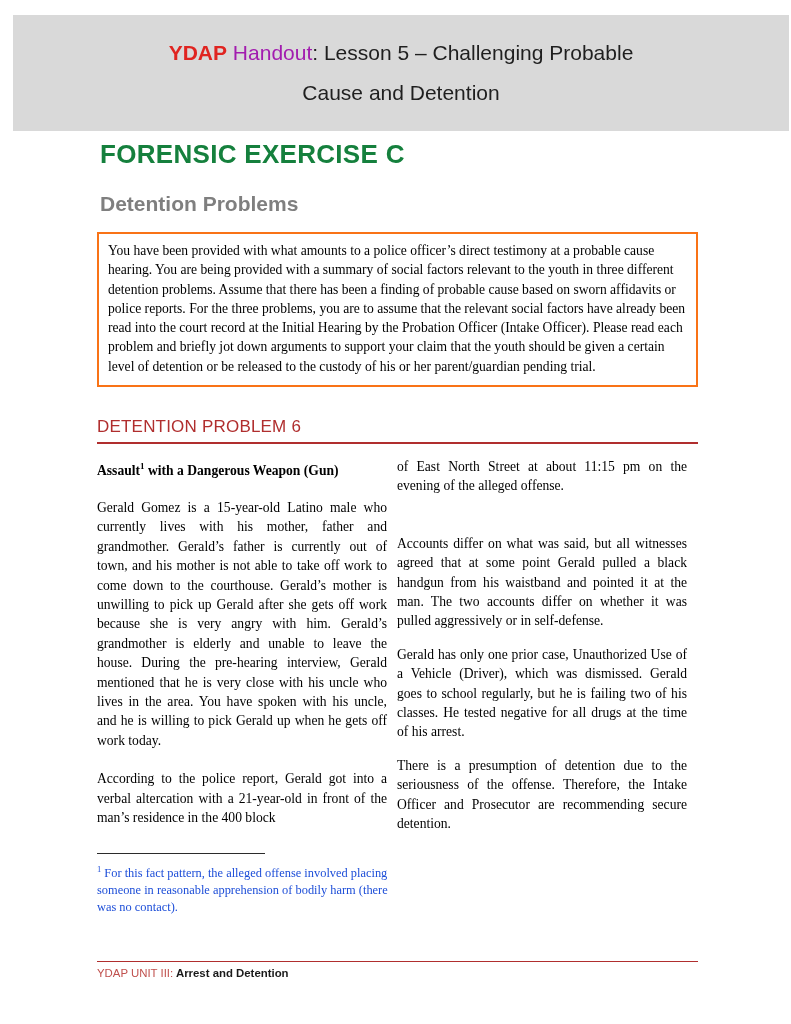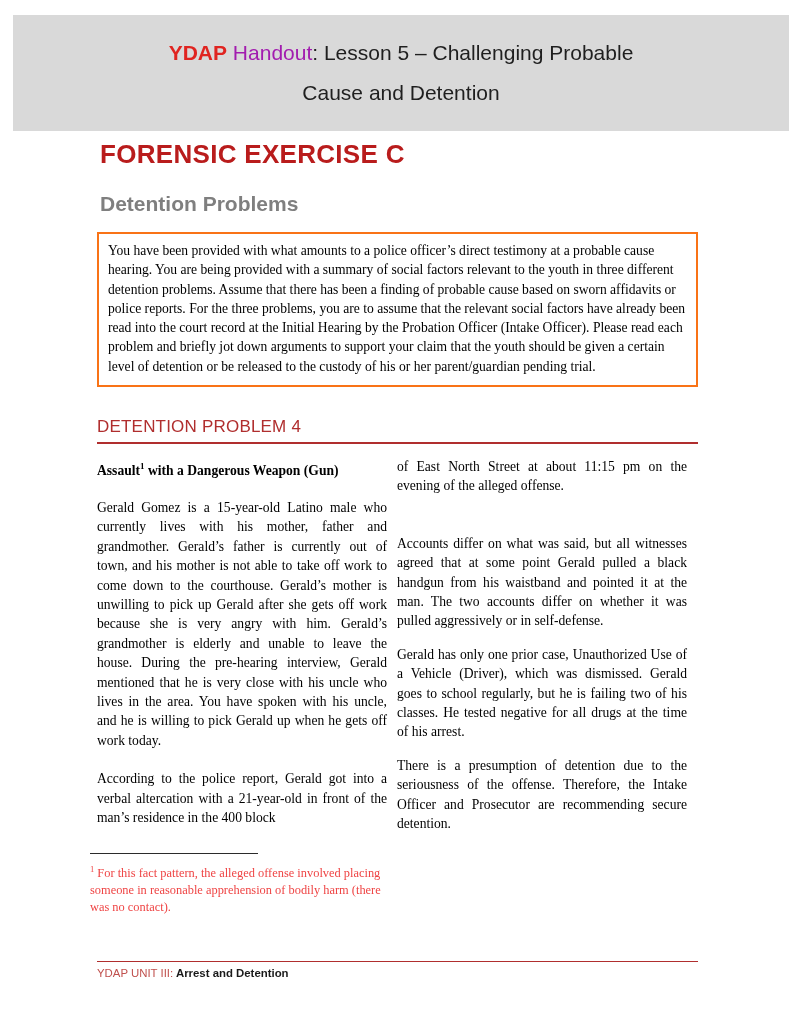--- a/index.html
+++ b/index.html
@@ -32,21 +32,21 @@
   }
   .band-title .brand { color: #e02420; font-weight: 700; }
   .band-title .muted { color: #a21caf; }
 
   
   .page-title {
     position: absolute;
     left: 100px; top: 139px;
     font-family: "Liberation Sans", sans-serif;
     font-size: 26px;
-    color: #b91c1c;
+    color: #15803d;
     letter-spacing: 0.3px;
   }
   .page-subtitle {
     position: absolute;
     left: 100px; top: 192px;
     font-family: "Liberation Sans", sans-serif;
     font-size: 21px;
     color: #7f7f7f;
   }
 
@@ -93,25 +93,25 @@
   .offense-title { font-weight: 700; margin-bottom: 18px; text-align: left; }
   .offense-title sup { font-size: 9px; }
   .col-left p.p1 { margin-bottom: 19px; }
   .col-right p.r1 { margin-bottom: 38px; }
   .col-right p.r2 { margin-bottom: 14px; }
   .col-right p.r3 { margin-bottom: 14px; }
 
   
   .footnote {
     position: absolute;
-    left: 90px; top: 853px;
+    left: 97px; top: 853px;
     width: 308px;
     font-size: 12.4px;
     line-height: 16.8px;
-    color: #ef4444;
+    color: #1d4ed8;
   }
   .footnote-rule {
     width: 168px;
     border-top: 1.5px solid #2b2b2b;
     margin-bottom: 7px;
   }
   .footnote sup { font-size: 8.5px; }
 
   
   .footer {
@@ -141,21 +141,21 @@
   </div>
 </header>
 
 <h1 class="page-title">FORENSIC EXERCISE C</h1>
 <h2 class="page-subtitle">Detention Problems</h2>
 
 <div class="intro-box">
   <p>You have been provided with what amounts to a police officer’s direct testimony at a probable cause hearing. You are being provided with a summary of social factors relevant to the youth in three different detention problems. Assume that there has been a finding of probable cause based on sworn affidavits or police reports. For the three problems, you are to assume that the relevant social factors have already been read into the court record at the Initial Hearing by the Probation Officer (Intake Officer). Please read each problem and briefly jot down arguments to support your claim that the youth should be given a certain level of detention or be released to the custody of his or her parent/guardian pending trial.</p>
 </div>
 
-<div class="problem-heading">DETENTION PROBLEM 4</div>
+<div class="problem-heading">DETENTION PROBLEM 6</div>
 
 <div class="columns">
   <div class="col col-left">
     <p class="offense-title"><span>Assault</span><sup>1</sup><span> with a Dangerous Weapon (Gun)</span></p>
     <p class="p1">Gerald Gomez is a 15-year-old Latino male who currently lives with his mother, father and grandmother. Gerald’s father is currently out of town, and his mother is not able to take off work to come down to the courthouse. Gerald’s mother is unwilling to pick up Gerald after she gets off work because she is very angry with him. Gerald’s grandmother is elderly and unable to leave the house. During the pre-hearing interview, Gerald mentioned that he is very close with his uncle who lives in the area. You have spoken with his uncle, and he is willing to pick Gerald up when he gets off work today.</p>
     <p class="p2">According to the police report, Gerald got into a verbal altercation with a 21-year-old in front of the man’s residence in the 400 block</p>
   </div>
   <div class="col col-right">
     <p class="r1">of East North Street at about 11:15 pm on the evening of the alleged offense.</p>
     <p class="r2">Accounts differ on what was said, but all witnesses agreed that at some point Gerald pulled a black handgun from his waistband and pointed it at the man. The two accounts differ on whether it was pulled aggressively or in self-defense.</p>

